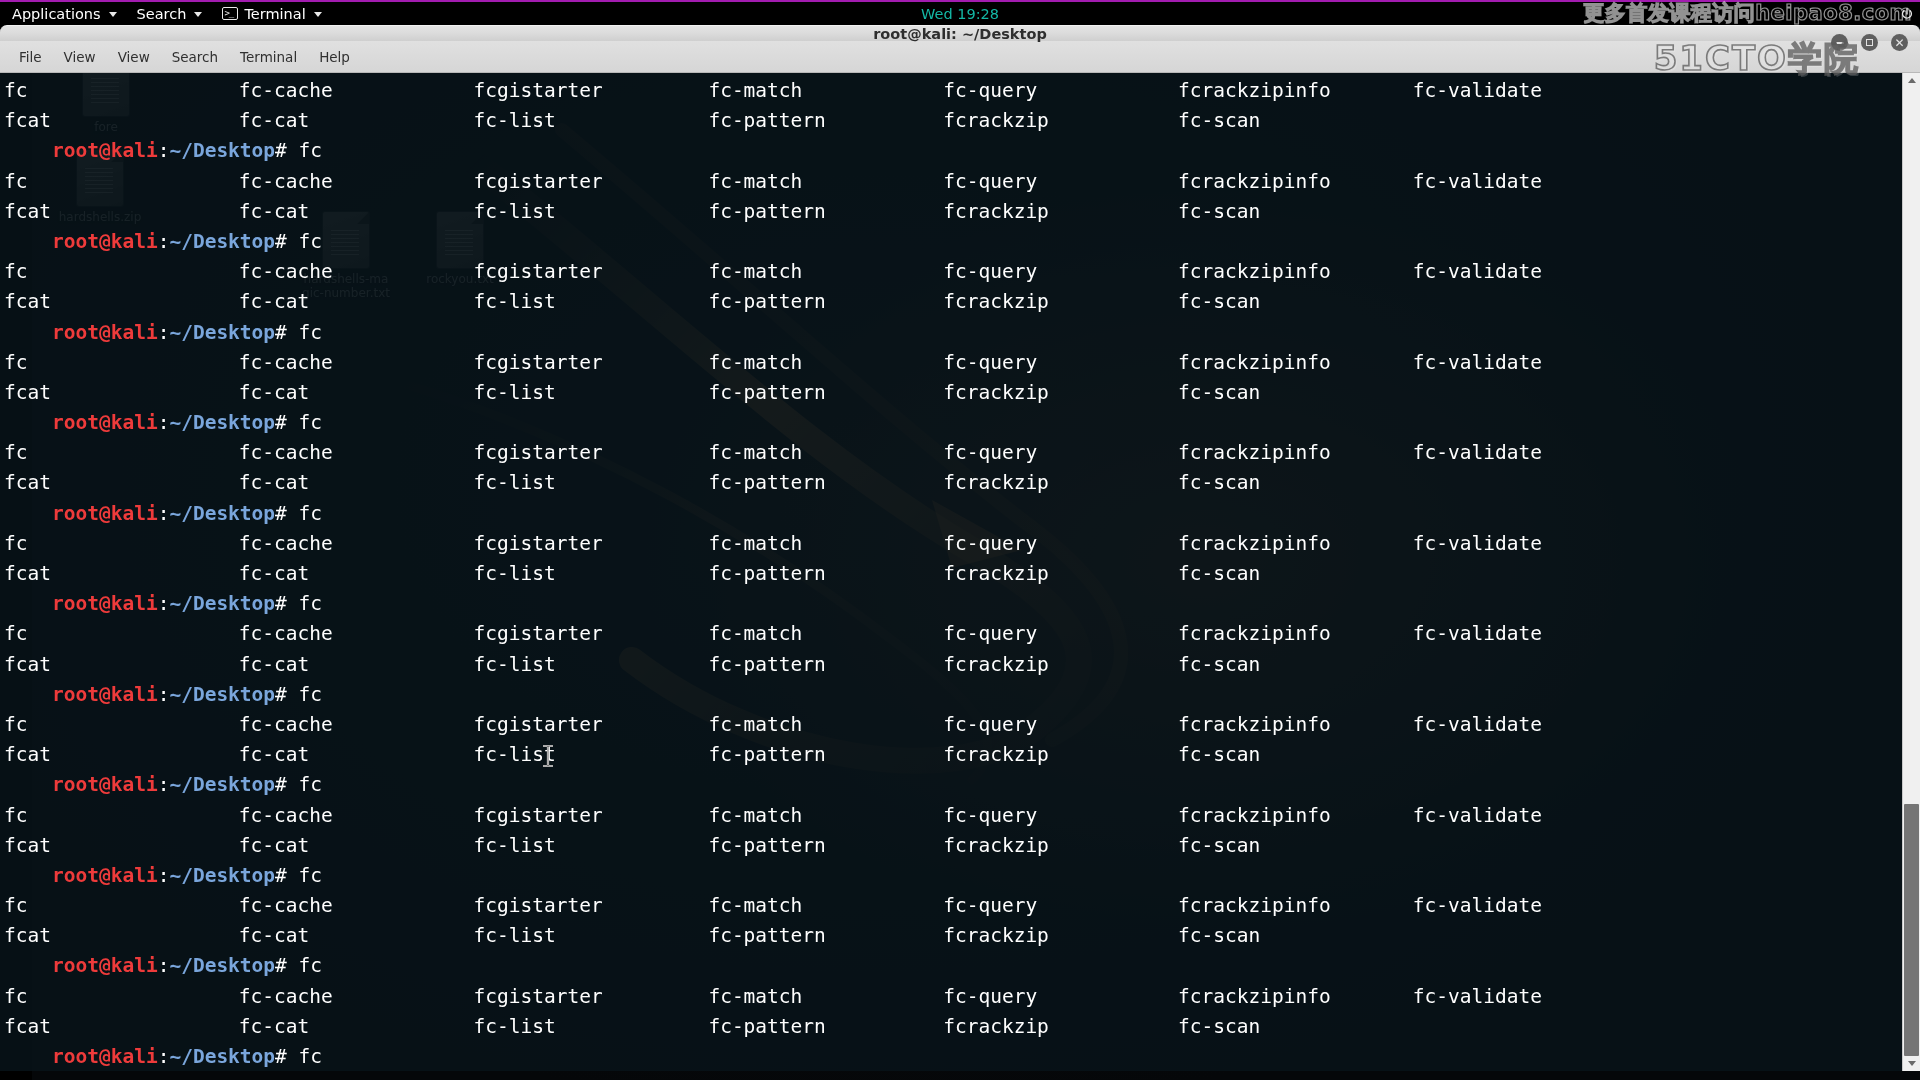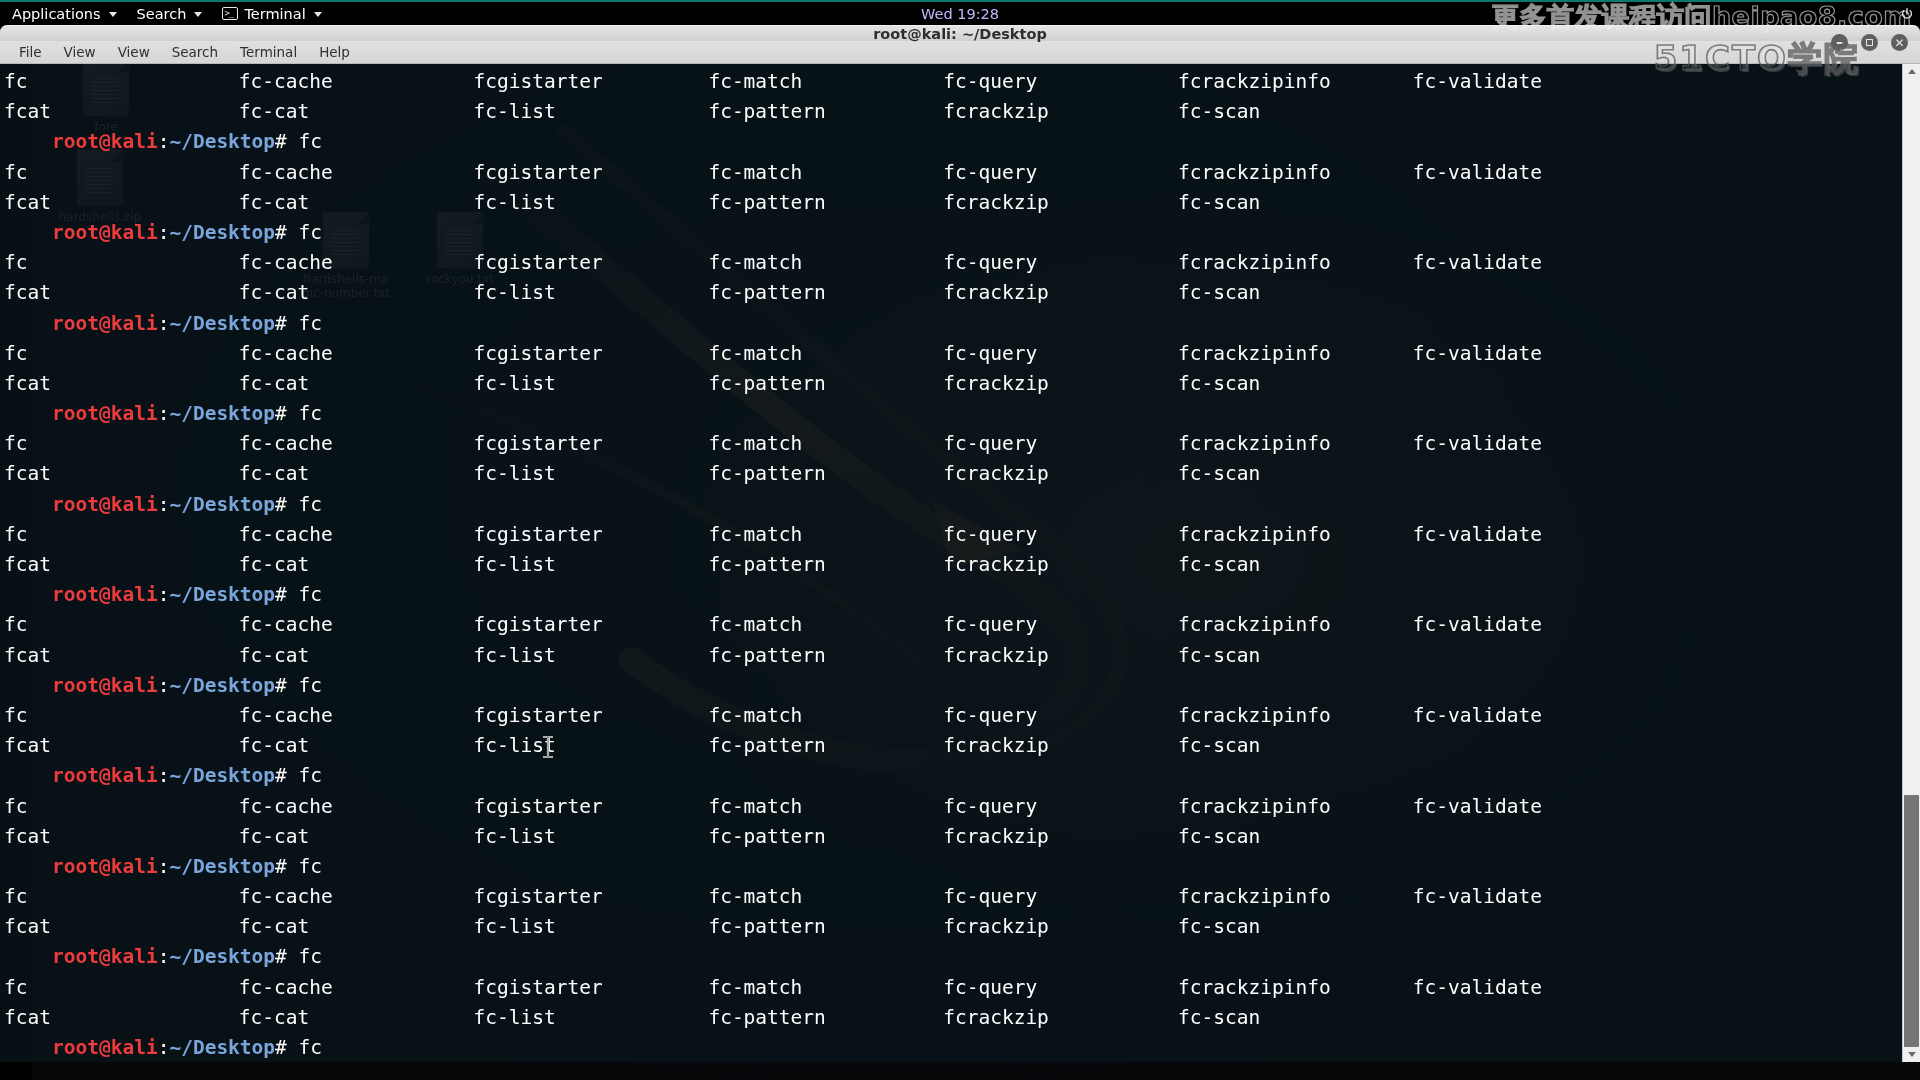--- a/index.html
+++ b/index.html
@@ -53,21 +53,21 @@
     color: rgba(200,200,200,.42);
     word-break: break-all;
     text-shadow: 0 1px 2px rgba(0,0,0,.8);
   }
   .dicon.zip .glyph { background: linear-gradient(160deg,#3d3d3d,#262626); }
 
   
   .panel {
     position: absolute; left: 0; top: 0; width: 1920px; height: 25px;
     background: #000;
-    border-top: 2px solid #0f766e;
+    border-top: 2px solid #a21caf;
     display: flex; align-items: center;
     color: #ffffff;
     font-size: 14.5px;
     z-index: 40;
   }
   .panel .pitem {
     display: flex; align-items: center; gap: 6px;
     padding: 0 10px; height: 23px; cursor: default;
   }
   .panel .pitem:first-child { padding-left: 12px; }
@@ -75,36 +75,36 @@
     border-left: 4px solid transparent; border-right: 4px solid transparent;
     border-top: 5px solid #e9e9e9; margin-left: 2px; position: relative; top: 1px; }
   .term-mini {
     width: 16px; height: 13px; border: 1.6px solid #e9e9e9; border-radius: 2px;
     display: inline-flex; align-items: center; justify-content: flex-start;
     font-family: "DejaVu Sans Mono", monospace; font-size: 9px; line-height: 1;
     color: #e9e9e9; padding-left: 1px; letter-spacing: -1px;
   }
   .panel .clock {
     position: absolute; left: 0; right: 0; text-align: center;
-    font-size: 14.5px; color: #c4b5fd; pointer-events: none;
+    font-size: 14.5px; color: #14b8a6; pointer-events: none;
   }
   .panel .tray {
     position: absolute; right: 6px; display: flex; align-items: center; gap: 10px;
   }
   .pwr { width: 14px; height: 14px; }
 
   
   .wm {
     position: absolute; pointer-events: none; z-index: 60;
     font-weight: 700;
     color: transparent;
     -webkit-text-stroke: 1.2px rgba(235,235,235,.62);
     white-space: nowrap;
   }
-  .wm-top { right: 8px; top: -1px; font-size: 27px; letter-spacing: .5px; margin-left: 48px; }
+  .wm-top { right: 8px; top: -1px; font-size: 21px; letter-spacing: .5px; margin-left: 48px; }
   .wm-cto {
     right: 60px; top: 36px; font-size: 34px; letter-spacing: 2px;
     -webkit-text-stroke: 1.6px rgba(90,90,90,.75);
     text-shadow: 2px 2px 0 rgba(255,255,255,.18);
   }
 
   
   .win {
     position: absolute; left: 0; top: 25px; width: 1920px; height: 1055px;
     z-index: 30;
@@ -124,21 +124,21 @@
     width: 17px; height: 17px; border-radius: 50%;
     background: #5f5f5f;
     display: flex; align-items: center; justify-content: center;
     color: #e6e6e6; font-size: 12px; line-height: 1;
     cursor: pointer;
   }
   .wbtn .bar { width: 8px; height: 2px; background: #e2e2e2; border-radius: 1px; }
   .wbtn .sq  { width: 7px; height: 7px; border: 1.6px solid #e2e2e2; }
 
   .menubar {
-    height: 23px;
+    height: 32px;
     background: linear-gradient(to bottom, #e0e0e0 0%, #d6d6d6 100%);
     border-bottom: 1px solid #b8b8b8;
     display: flex; align-items: center;
     padding-left: 8px;
     font-size: 13.5px; color: #303030;
   }
   .menubar .mi { padding: 0 11px; line-height: 22px; cursor: default; }
 
   
   .tbody {

